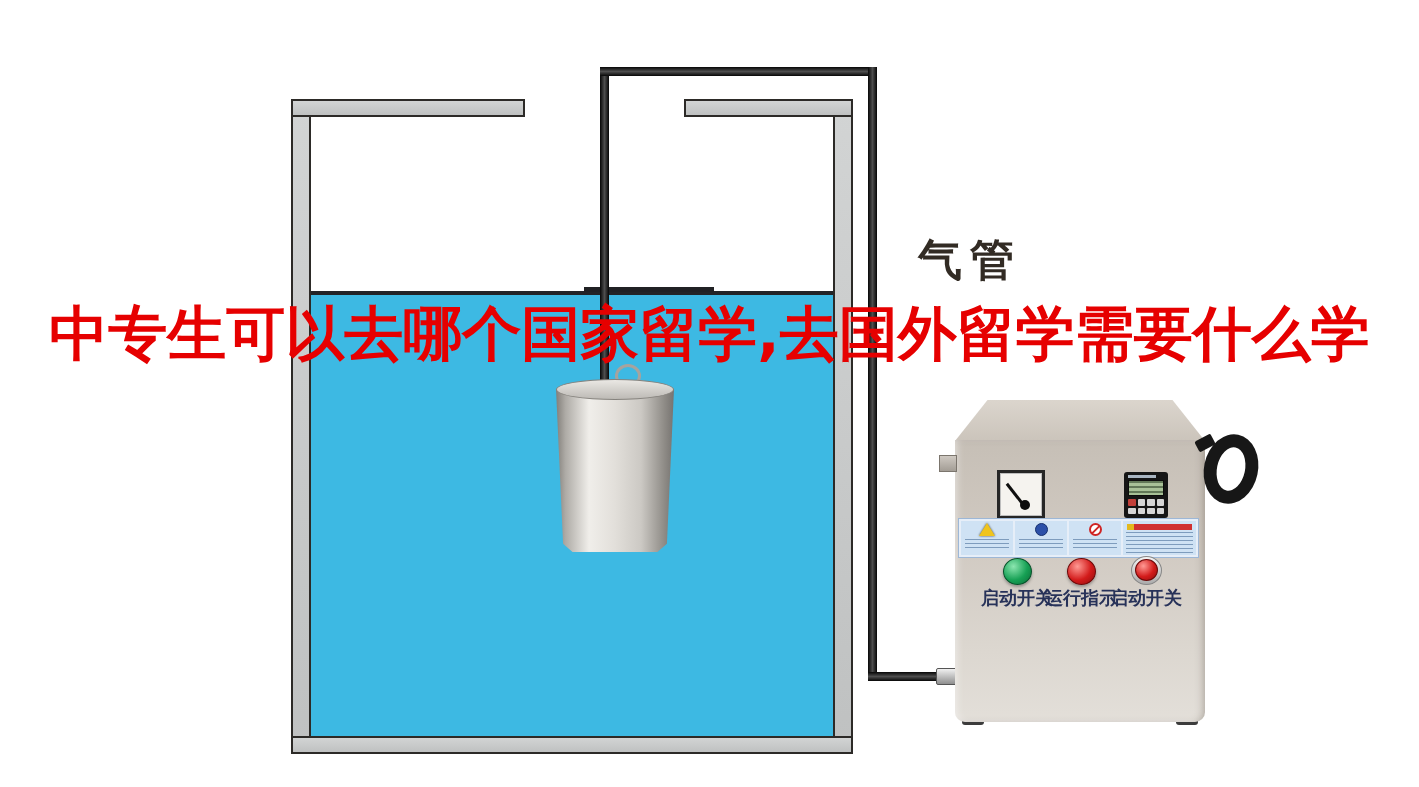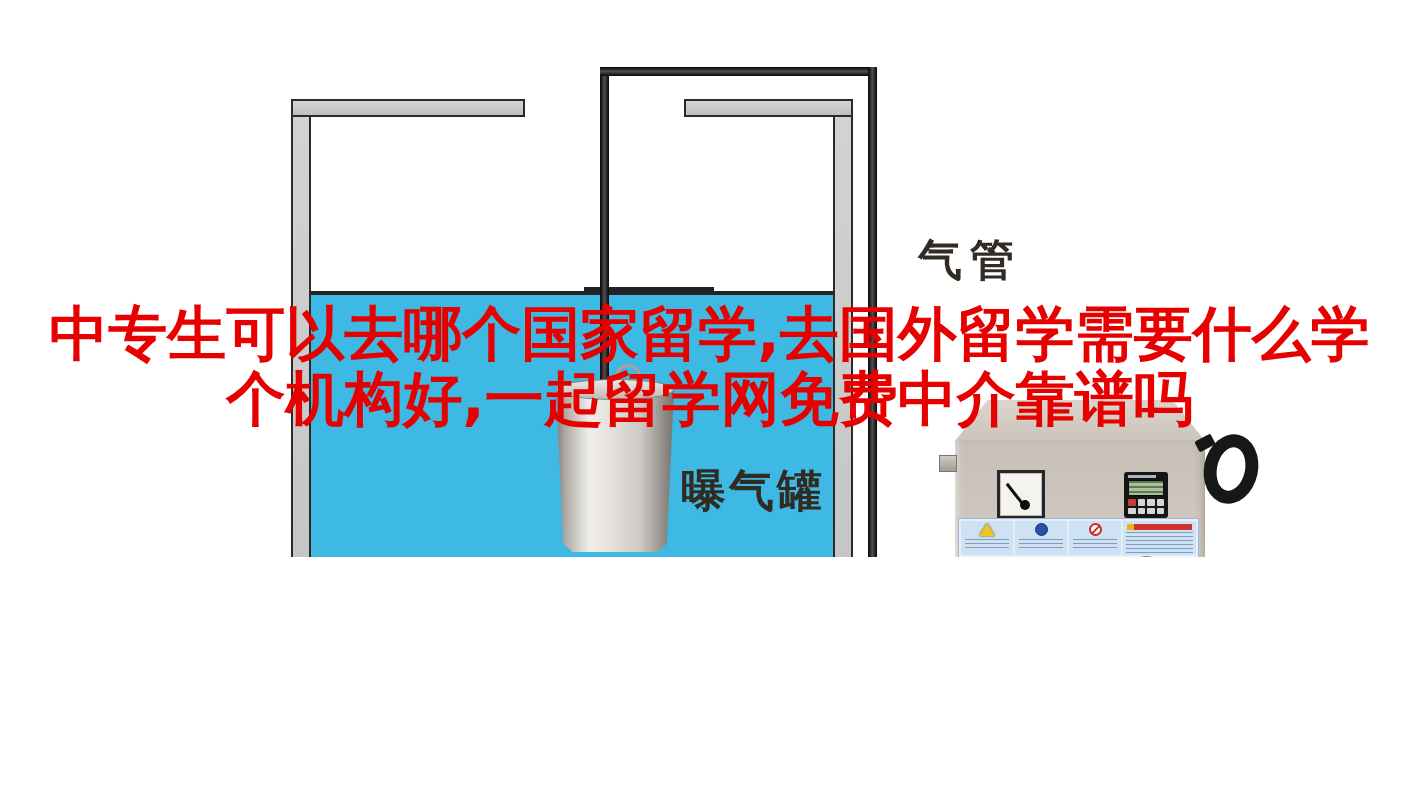--- a/index.html
+++ b/index.html
@@ -1,16 +1,16 @@
 <!DOCTYPE html>
 <html><head>
 <meta charset="utf-8">
 <style>
   html,body{margin:0;padding:0;background:#fff;}
-  .canvas{position:relative;width:1419px;height:557px;background:#ffffff;overflow:hidden;
+  .canvas{position:relative;width:1419px;height:787px;background:#ffffff;overflow:hidden;
           font-family:"DejaVu Sans","Liberation Sans",sans-serif;}
   .abs{position:absolute;}
 
   
   .water{left:309px;top:291px;width:526px;height:447px;background:#3db9e3;
          border-top:4px solid #232427;box-sizing:border-box;}
   .water-seg{left:584px;top:287px;width:130px;height:5px;background:#202124;}
   .wall{background:linear-gradient(180deg,#d2d4d4,#bfc1c1);border:2px solid #2c2a27;box-sizing:border-box;}
   .wall-left{left:291px;top:99px;width:20px;height:655px;}
   .wall-right{left:833px;top:99px;width:20px;height:655px;}
@@ -117,21 +117,20 @@
   <div class="abs pipe-h pipe-b"></div>
   <div class="abs pipe-v pipe-c"></div>
   <div class="abs pipe-h pipe-d"></div>
   <div class="abs pipe-conn"></div>
 
   <div class="abs hook"></div>
   <div class="abs can-body"></div>
   <div class="abs can-top"></div>
 
   <div class="abs d-label lbl-pipe">气管</div>
-  <div class="abs d-label lbl-can">曝气罐</div>
 
   <div class="abs foot foot-l"></div>
   <div class="abs foot foot-r"></div>
   <div class="abs m-top"></div>
   <div class="abs m-front"></div>
   <div class="abs fitting"></div>
 
   <div class="abs gauge"></div>
   <div class="abs needle"></div>
   <div class="abs knob"></div>
@@ -178,16 +177,15 @@
 
   <div class="abs plabel pl1">启动开关</div>
   <div class="abs plabel pl2">运行指示</div>
   <div class="abs plabel pl3">启动开关</div>
 
   <div class="abs ring-tab"></div>
   <div class="abs ring"></div>
 
   <div class="abs overlay">
     <div>中专生可以去哪个国家留学,去国外留学需要什么学</div>
-    <div>个机构好,一起留学网免费中介靠谱吗</div>
   </div>
 
 </div>
 
 </body></html>

